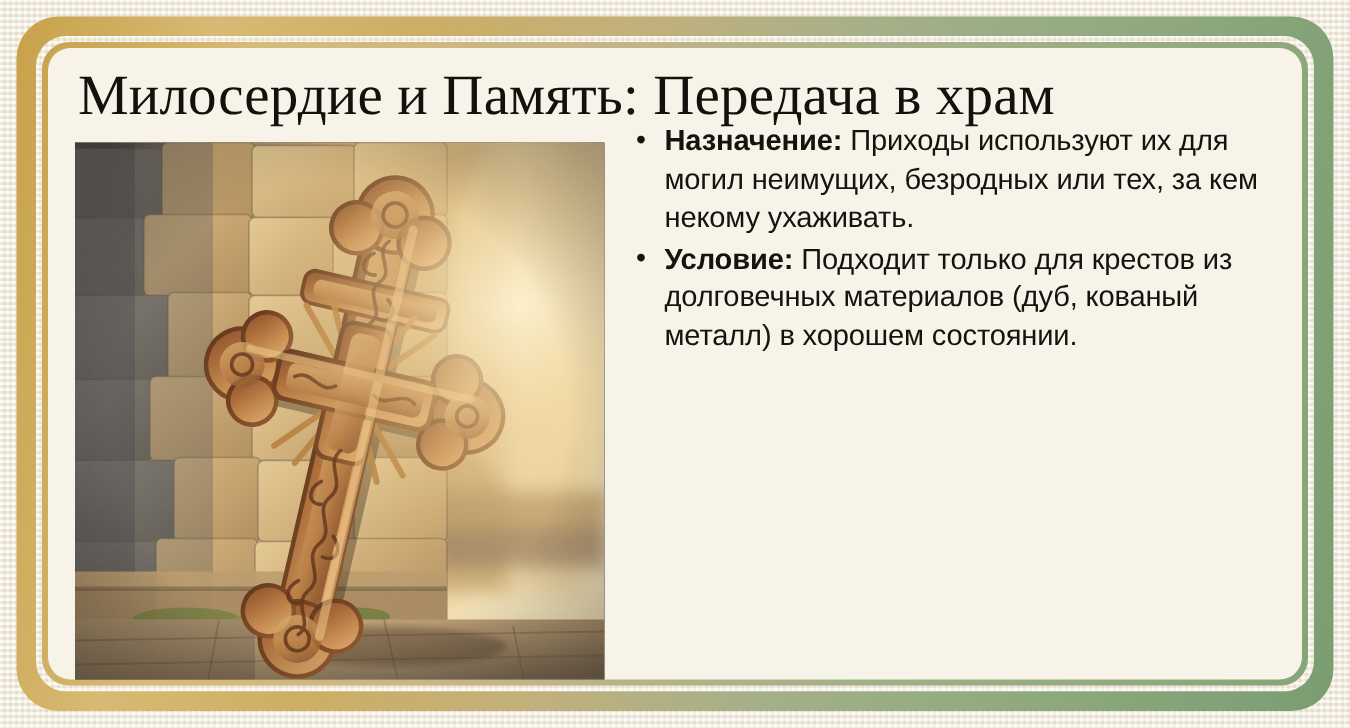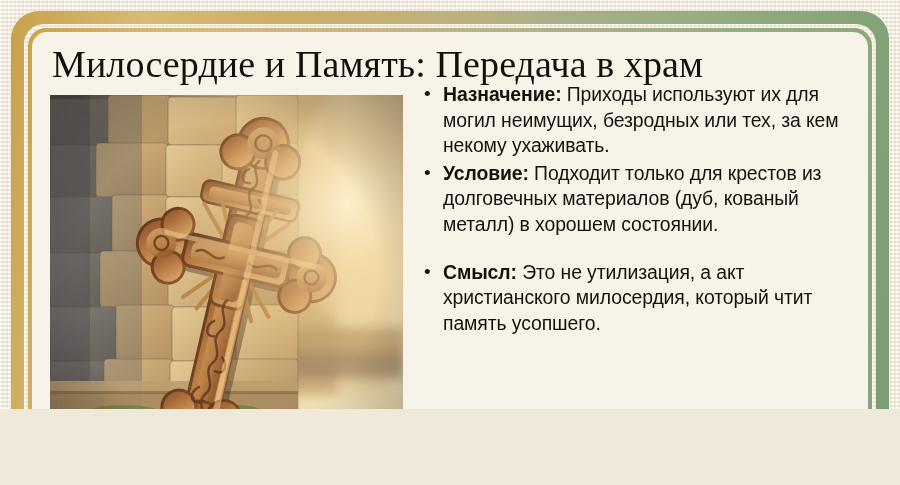--- a/index.html
+++ b/index.html
@@ -12,21 +12,21 @@
     height: 485px;
     overflow: hidden;
     font-family: "Liberation Sans", sans-serif;
     background: #efe9d9;
   }
 
   
   .slide {
     position: relative;
     width: 900px;
-    height: 409px;
+    height: 485px;
     box-sizing: border-box;
     background-color: #f0eadb;
     background-image:
       repeating-linear-gradient(0deg,   rgba(255,255,255,0.55) 0 2px, rgba(218,208,184,0.30) 2px 4px),
       repeating-linear-gradient(90deg,  rgba(255,255,255,0.55) 0 2px, rgba(218,208,184,0.30) 2px 4px);
     overflow: hidden;
   }
   
   .frame-band-round {
     position: absolute;
@@ -409,20 +409,17 @@
     </div>
 
     <div class="content-col">
       <ul class="bullets">
         <li>
           <span class="lead">Назначение:</span><span> Приходы используют их для могил неимущих, безродных или тех, за кем некому ухаживать.</span>
         </li>
         <li>
           <span class="lead">Условие:</span><span> Подходит только для крестов из долговечных материалов (дуб, кованый металл) в хорошем состоянии.</span>
         </li>
-        <li class="gap-before">
-          <span class="lead">Смысл:</span><span> Это не утилизация, а акт христианского милосердия, который чтит память усопшего.</span>
-        </li>
       </ul>
     </div>
 
   </div>
 </div>
 
 </body></html>

